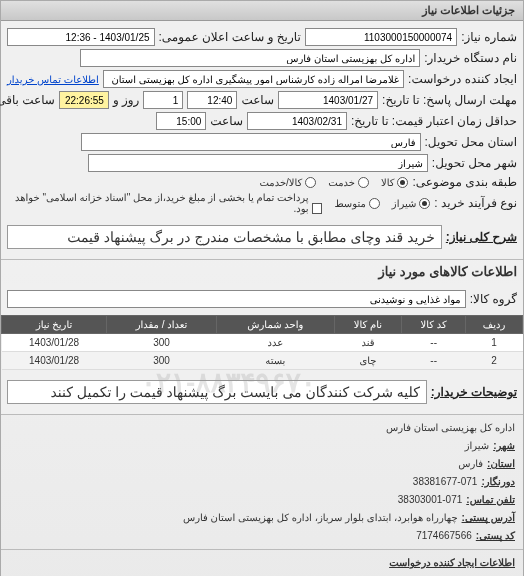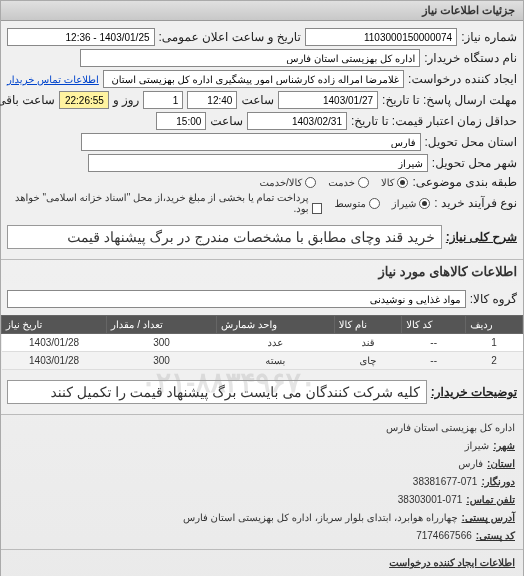--- a/index.html
+++ b/index.html
@@ -111,21 +111,21 @@
     }
     table.data-table {
       width: 100%;
       border-collapse: collapse;
       font-size: 10px;
     }
     table.data-table th {
       background: #555;
       color: #fff;
       padding: 3px 4px;
-      text-align: left;
+      text-align: center;
       font-weight: normal;
       border: 1px solid #666;
     }
     table.data-table td {
       padding: 3px 4px;
       text-align: center;
       border-bottom: 1px solid #ddd;
     }
     table.data-table tr:nth-child(even) td { background: #f3f3f3; }
     table.data-table tr:nth-child(odd) td { background: #fff; }

